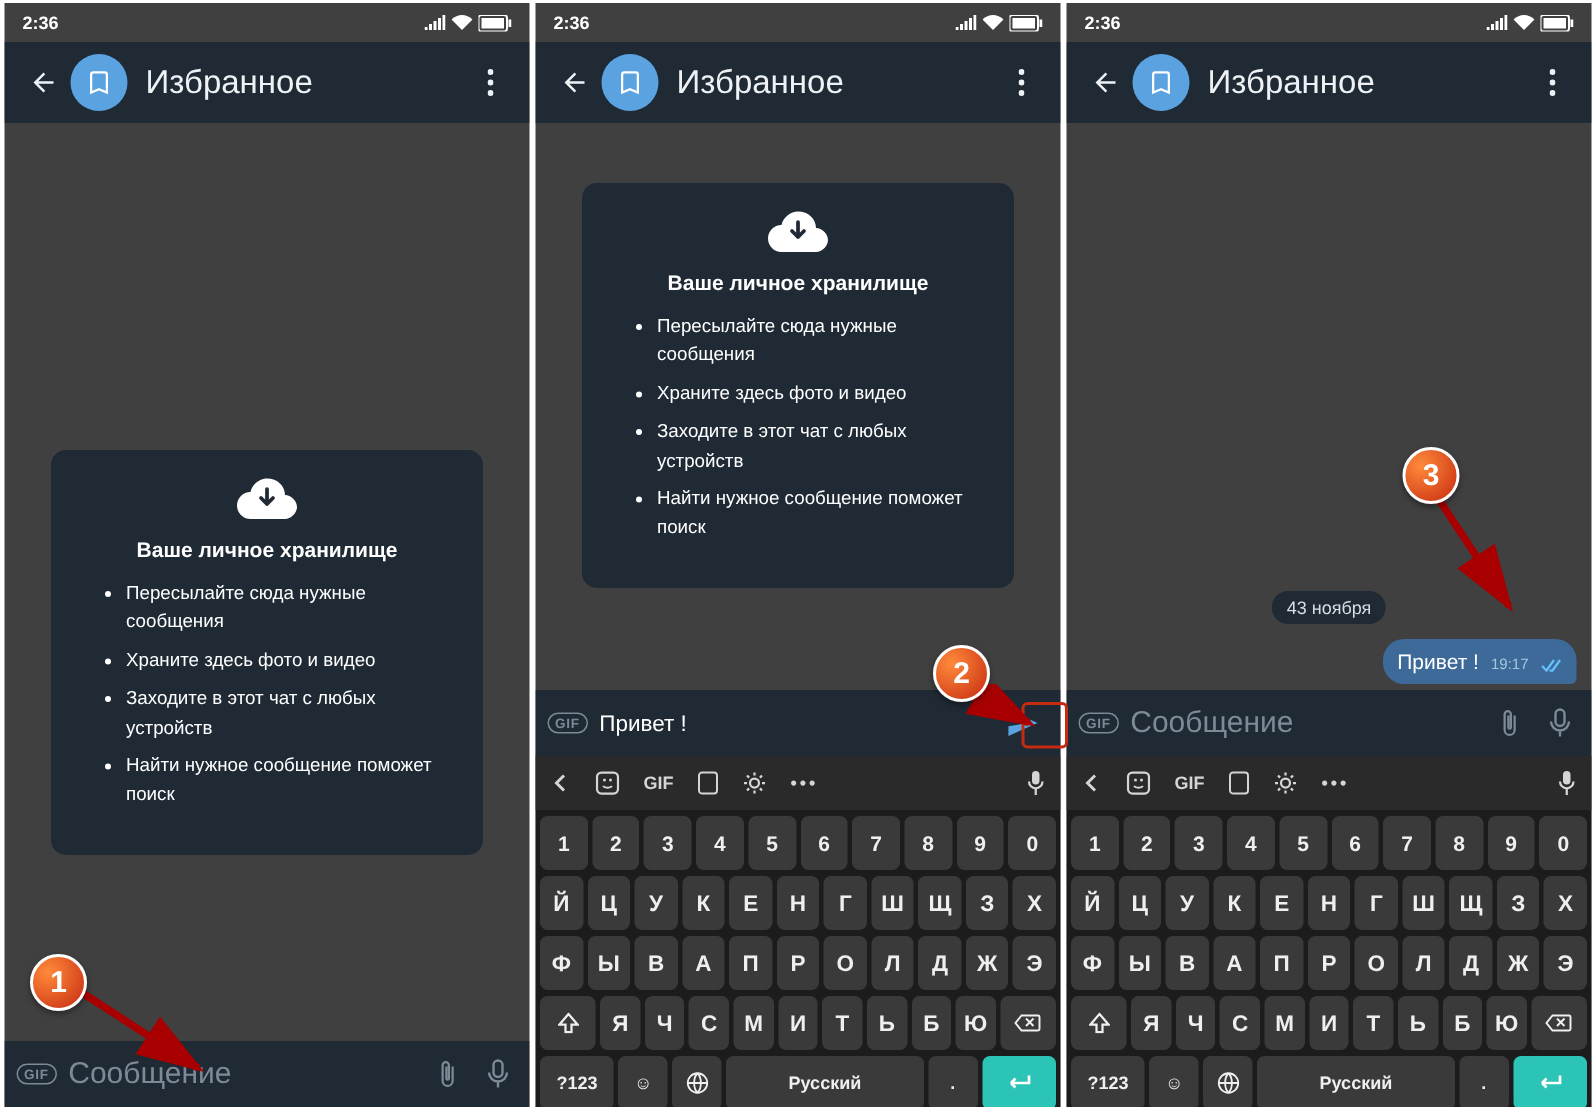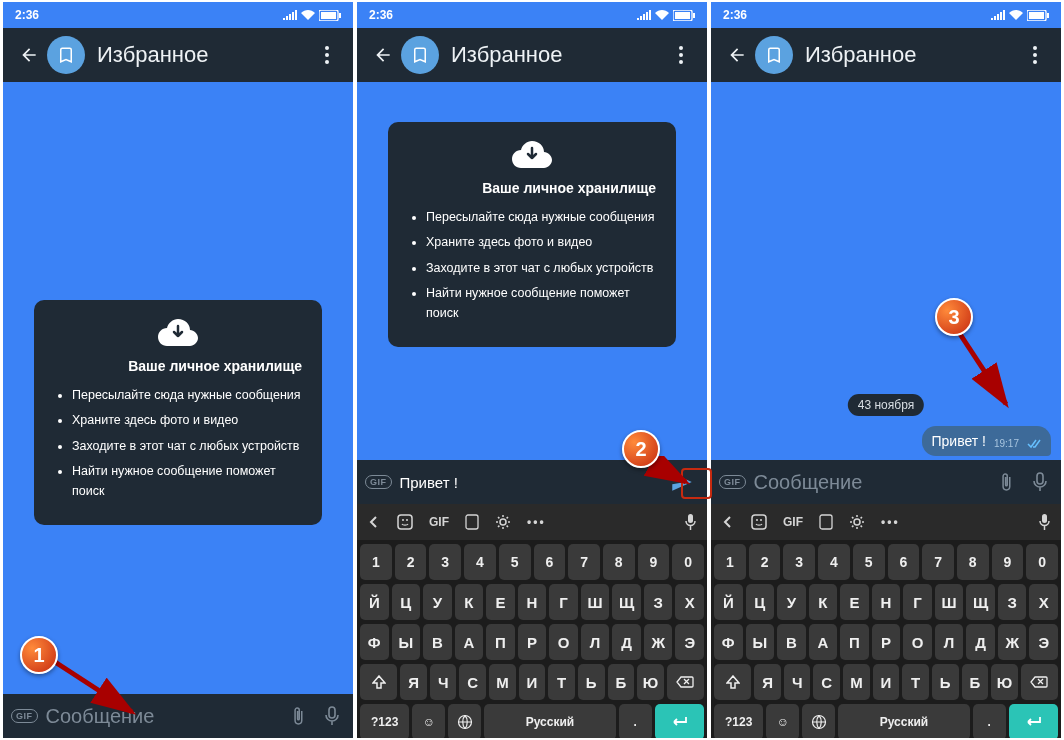--- a/index.html
+++ b/index.html
@@ -1,29 +1,29 @@
 <!DOCTYPE html>
 <html><head>
 <meta charset="utf-8">
 <style>
 html,body{margin:0;padding:0;background:#fff;font-family:Arial,Helvetica,sans-serif}
 .canvas{width:1064px;height:740px;position:relative;background:#fff}
-.phone{position:absolute;top:2px;width:350px;height:736px;background:#3b82f6;overflow:hidden}
+.phone{position:absolute;top:2px;width:350px;height:736px;background:#404040;overflow:hidden}
 .statusbar{height:26px;display:flex;align-items:center;justify-content:space-between;padding:0 12px;color:#fff;font-size:12px;font-weight:600}
 .status-icons{display:flex;gap:4px;align-items:center}
 .appbar{height:54px;display:flex;align-items:center;padding:0 8px;background:#1f2a35}
 .back-btn{width:36px;display:flex;justify-content:center;align-items:center;color:#eef2f5;font-size:22px}
 .saved-badge{width:38px;height:38px;border-radius:50%;background:#5ba2e0;display:flex;align-items:center;justify-content:center;margin-right:12px}
 .title{color:#eef2f5;font-size:22px;font-weight:400;flex:1}
 .more-btn{width:36px;display:flex;justify-content:center;align-items:center;color:#eef2f5;font-size:20px}
 .chat-area{position:relative}
 .info-card{position:absolute;left:50%;transform:translateX(-50%);background:#1f2a35;border-radius:10px;padding:18px 20px;color:#fff;width:248px}
 .cloud-ic{display:flex;justify-content:center;margin-bottom:10px}
-.card-title{text-align:right;font-size:14px;font-weight:700;margin-bottom:12px}
-.card-list{margin:0;padding-left:18px}
+.card-title{text-align:center;font-size:14px;font-weight:700;margin-bottom:12px}
+.card-list{margin:12px;padding-left:18px}
 .card-list li{font-size:12.5px;line-height:1.55;margin-bottom:6px}
 .input-bar{position:absolute;left:0;right:0;height:44px;background:#1f2a35;display:flex;align-items:center;padding:0 8px;gap:8px}
 .gif-chip{border:1.5px solid #7d8a97;border-radius:10px;padding:1px 4px;font-size:9px;font-weight:700;color:#7d8a97;letter-spacing:.5px}
 .input-text{flex:1;color:#fff;font-size:15px}
 .input-placeholder{flex:1;color:#7d8a97;font-size:20px}
 .attach-ic,.mic-ic{color:#7d8a97;width:26px;display:flex;justify-content:center}
 .send-btn{width:34px;height:34px;display:flex;align-items:center;justify-content:center}
 .keyboard{position:absolute;left:0;right:0;bottom:0;background:#1c1c1c}
 .kb-top{height:36px;background:#2a2a2a;display:flex;align-items:center;justify-content:space-between;padding:0 10px}
 .kb-top-left{display:flex;gap:16px;align-items:center;color:#d5d5d5}

